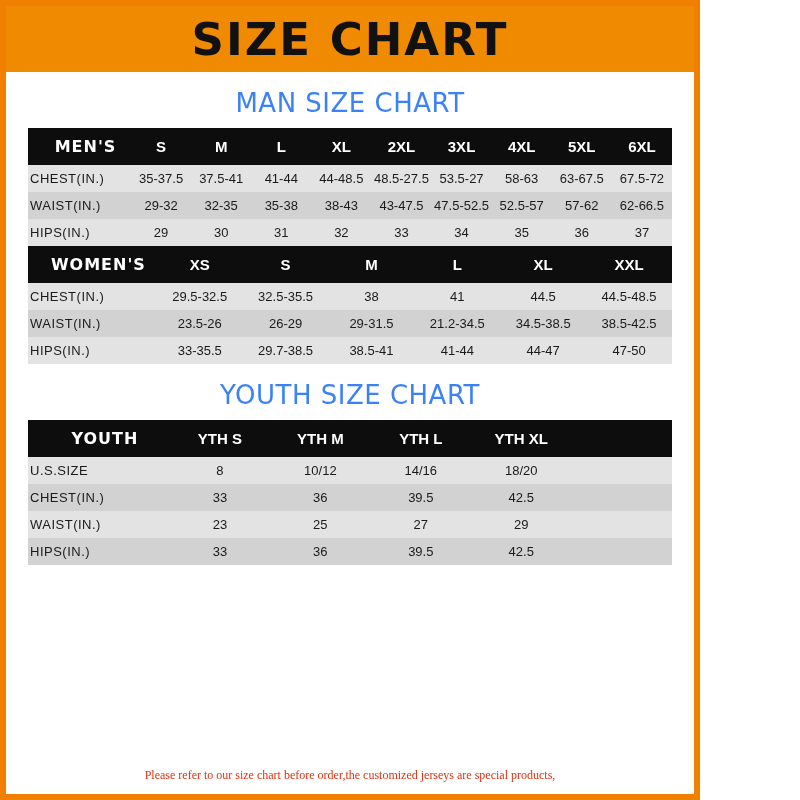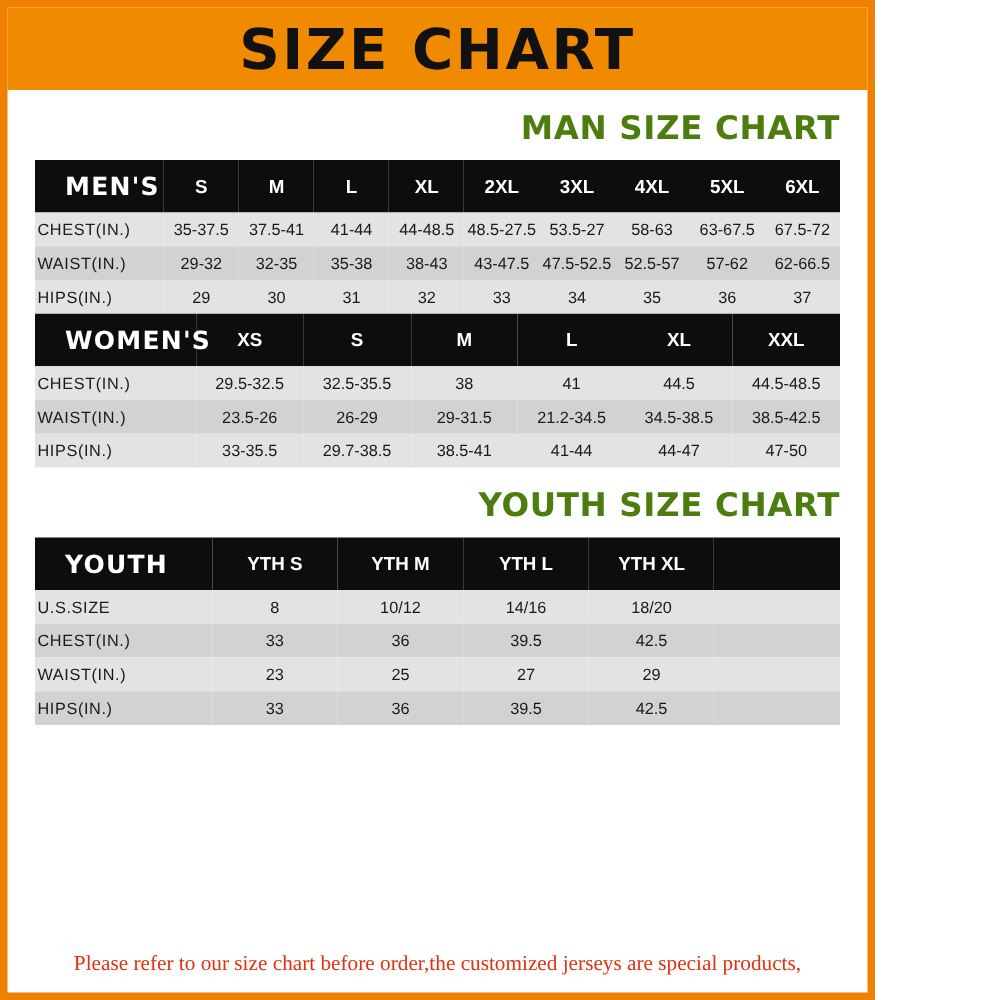--- a/index.html
+++ b/index.html
@@ -32,25 +32,25 @@
     font-family: "DejaVu Sans", sans-serif;
     font-weight: bold;
     font-size: 45px;
     letter-spacing: 2px;
     color: #111111;
   }
   .content {
     padding: 0 22px;
   }
   .section-title {
-    text-align: right;
+    text-align: center;
     font-family: "DejaVu Sans", sans-serif;
-    font-weight: bold;
+    font-weight: normal;
     font-size: 26px;
-    color: #4d7c0f;
+    color: #3b82f6;
     letter-spacing: 0.5px;
     margin: 16px 0 10px 0;
   }
   table.size-table {
     width: 100%;
     border-collapse: collapse;
     table-layout: fixed;
   }
   table.size-table td, table.size-table th {
     text-align: center;
@@ -60,25 +60,25 @@
     font-family: "Liberation Sans", sans-serif;
   }
   table.size-table thead th {
     background: #0d0d0d;
     color: #ffffff;
     font-size: 15px;
     font-weight: bold;
     padding: 9px 2px;
   }
   table.size-table thead th.first-col {
-    text-align: left;
-    padding-left: 24px;
+    text-align: center;
+    padding-left: 14px;
     font-family: "DejaVu Sans", sans-serif;
     letter-spacing: 1px;
-    font-size: 20px;
+    font-size: 16px;
   }
   table.size-table tbody tr.row-a td {
     background: #e3e3e3;
   }
   table.size-table tbody tr.row-b td {
     background: #d2d2d2;
   }
   table.size-table tbody td.first-col {
     text-align: left;
     font-size: 13px;
@@ -89,21 +89,21 @@
   .youth-col0 { width: 22%; }
 
   .footer-note {
     position: absolute;
     left: 0;
     right: 0;
     bottom: 10px;
     padding: 0 20px;
     text-align: center;
     color: #e03010;
-    font-size: 17px;
+    font-size: 12px;
     line-height: 1.45;
     font-family: "Liberation Serif", serif;
   }
   .footer-note p { margin: 0; }
 </style>
 </head>
 <body>
 
 <div class="page">
 

